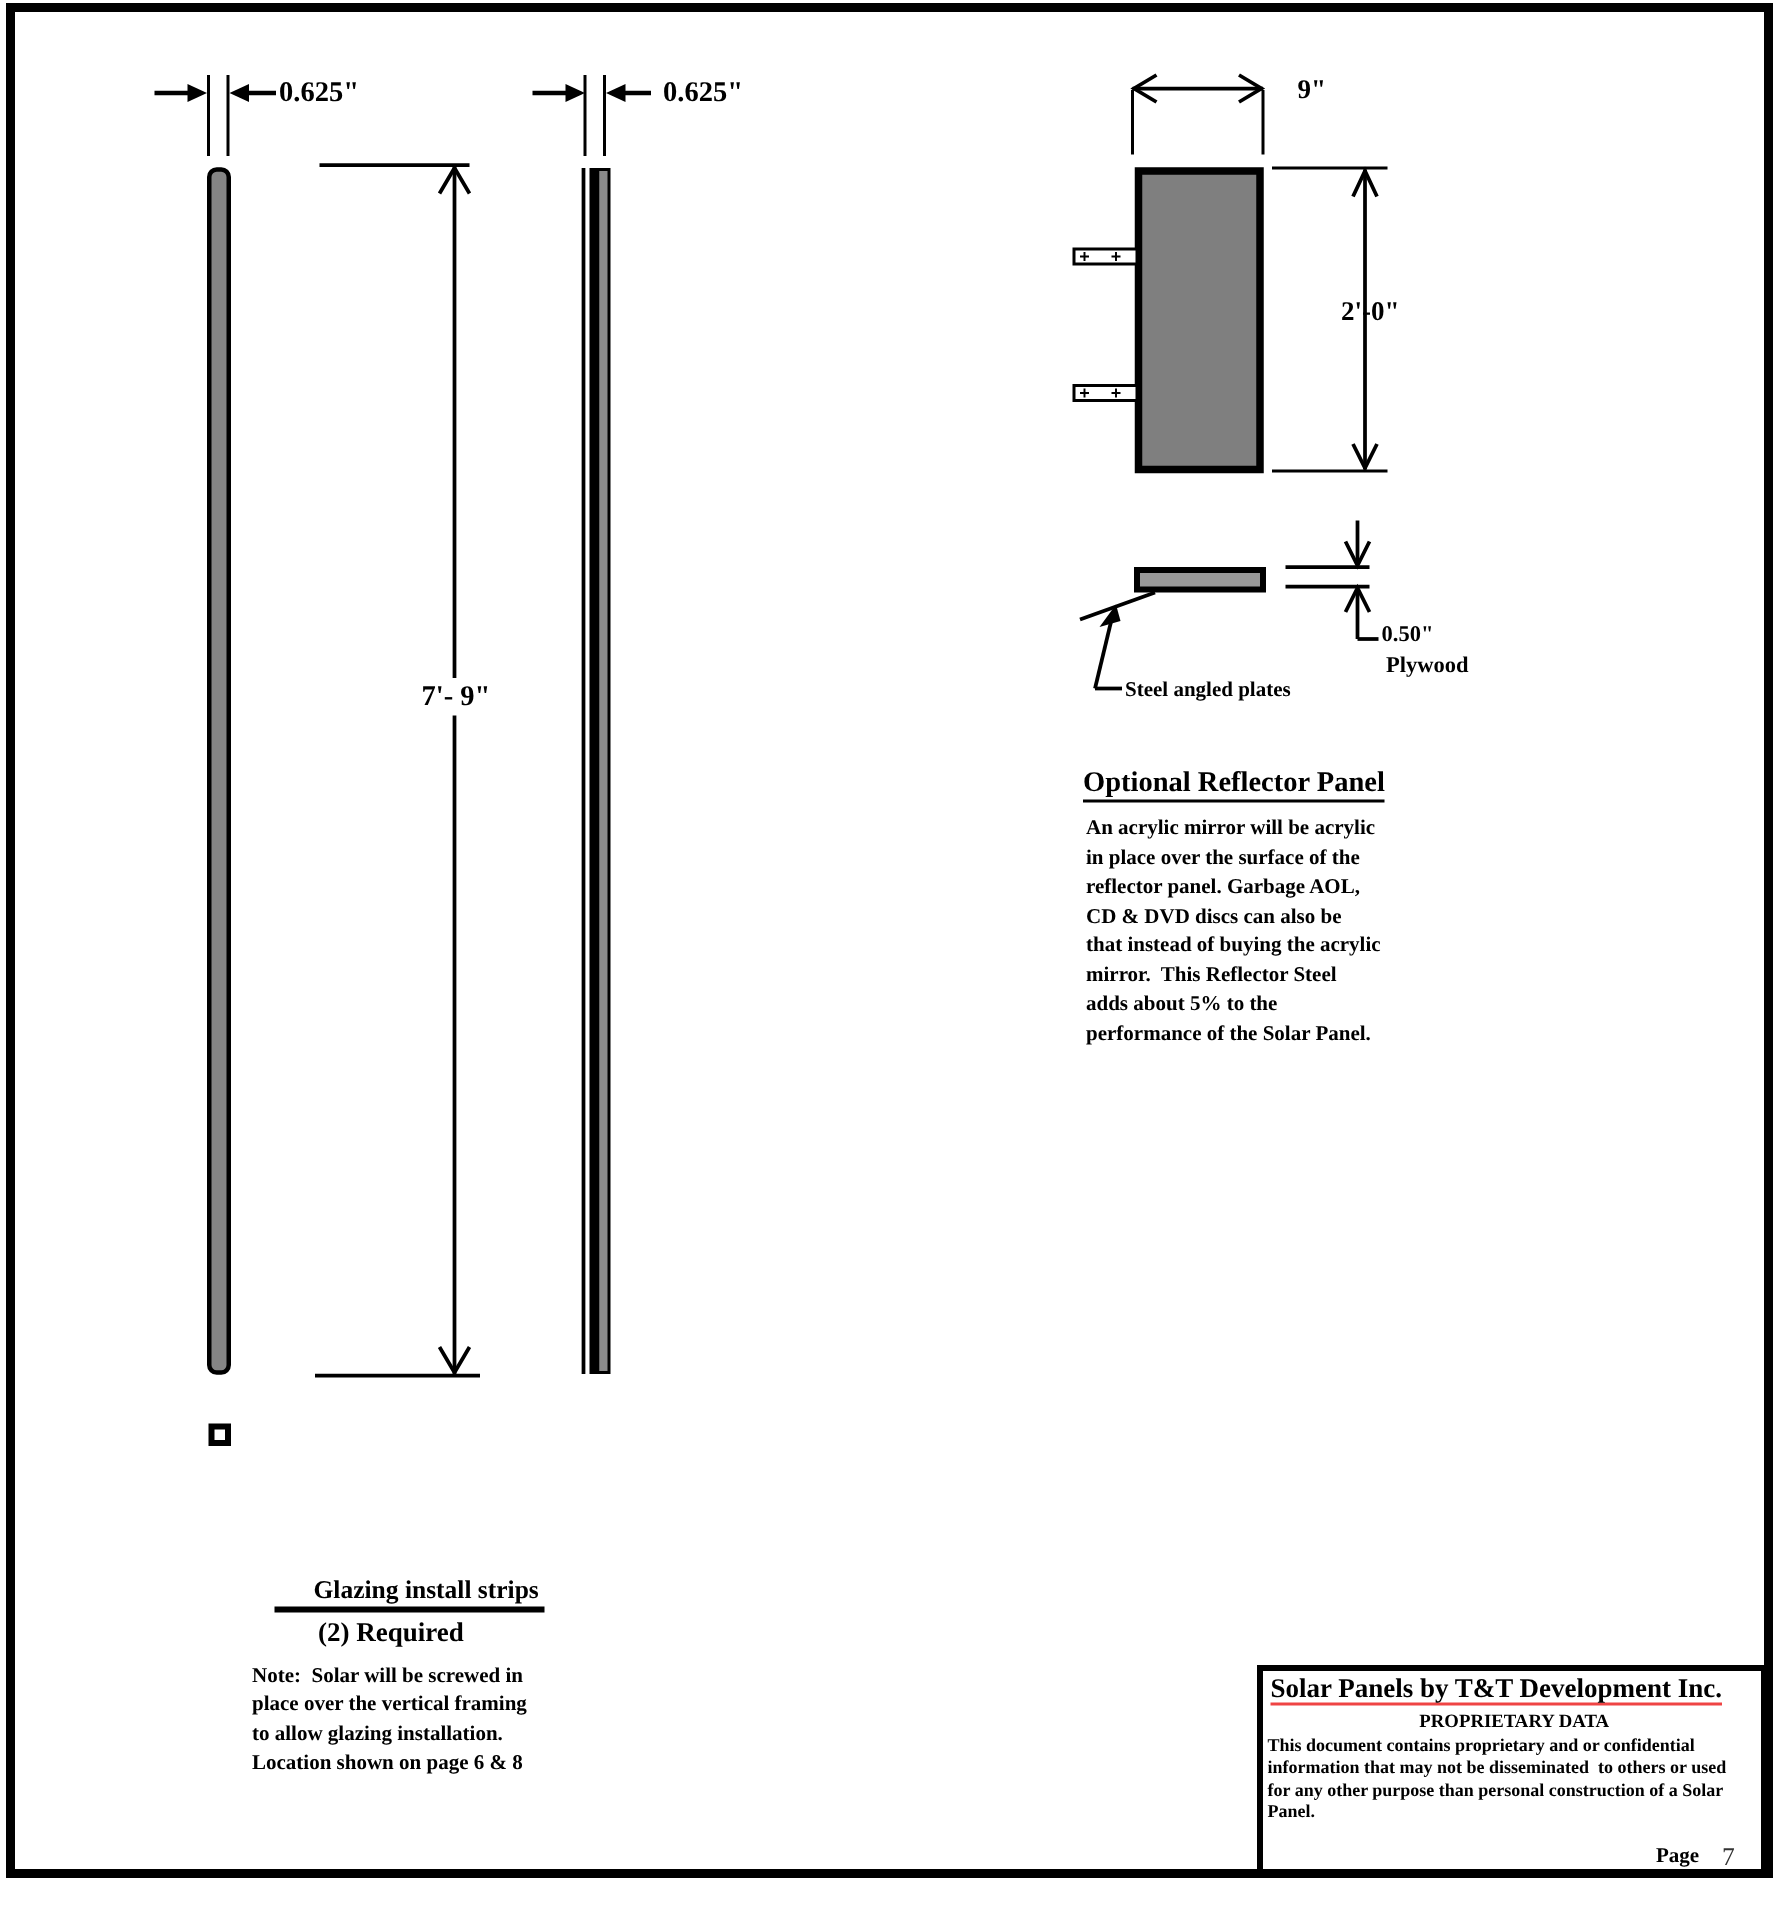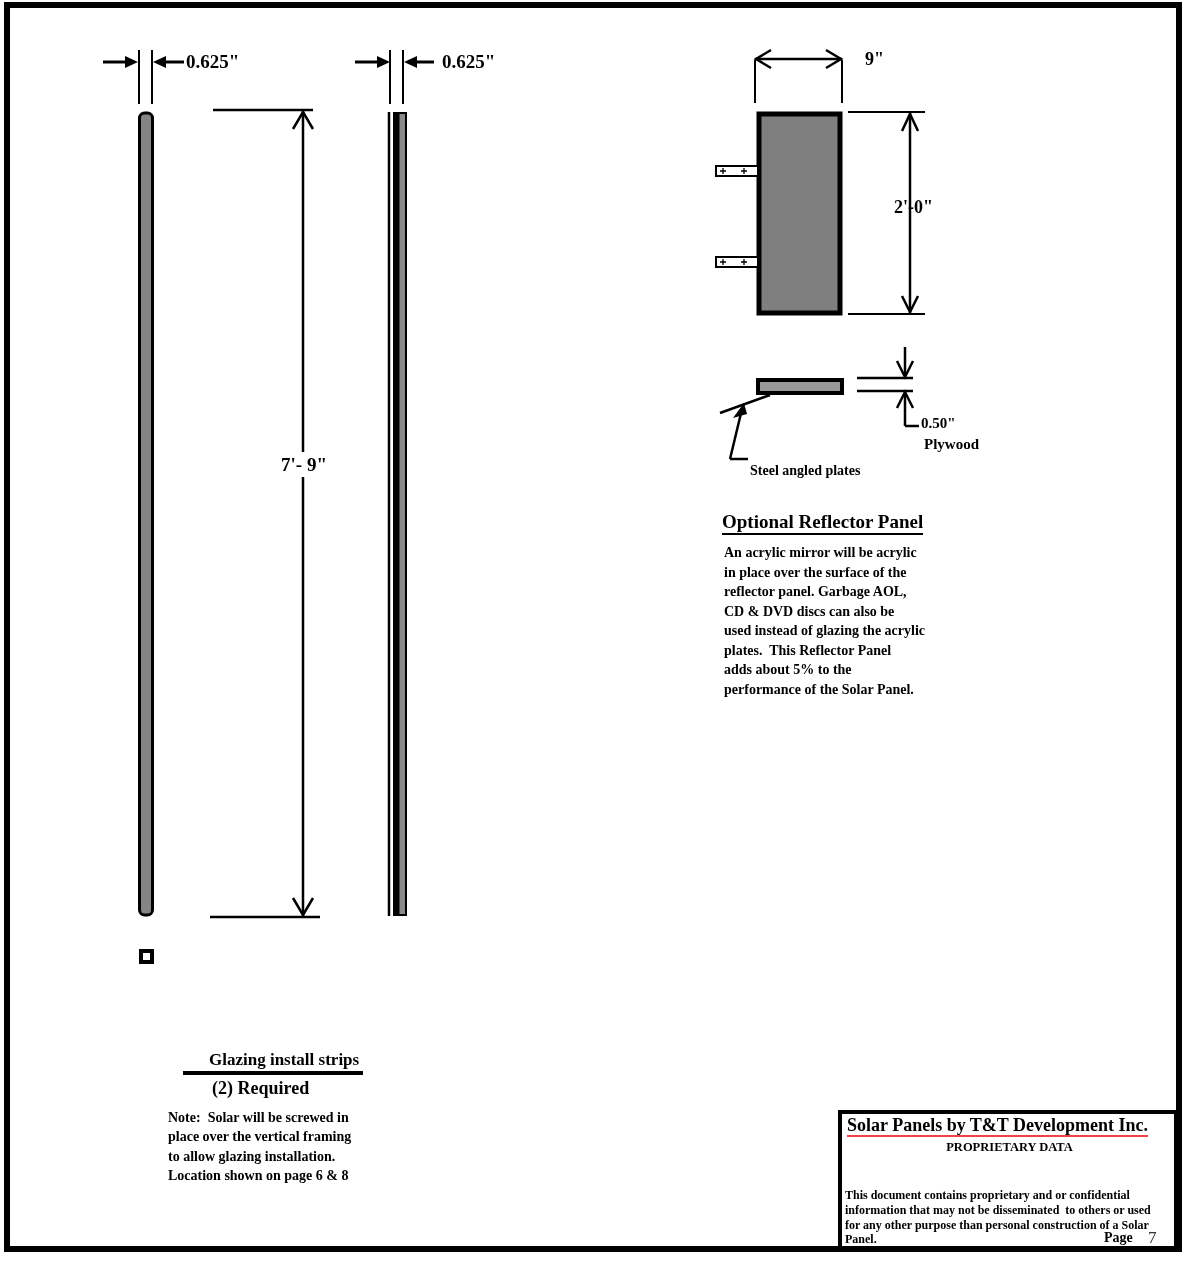--- a/index.html
+++ b/index.html
@@ -14,21 +14,21 @@
   .heading{font-size:19px;border-bottom:2.5px solid #000;padding-bottom:2px;}
   .gheading{font-size:17px;}
   .gsub{font-size:18px;}
   .body-lines{position:absolute;font-weight:bold;}
   .body-lines div{white-space:pre;}
   .ref-body{font-size:14px;line-height:19.5px;}
   .note-body{font-size:14px;line-height:19.4px;}
   .strip-height-label{background:#ffffff;text-align:center;padding:3px 2px;}
   .tb-company{font-size:18px;border-bottom:2px solid #ef4444;padding-bottom:1px;}
   .tb-class{font-size:12.5px;text-align:center;}
-  .tb-body{font-size:12px;line-height:14.8px;margin-top:32px;}
+  .tb-body{font-size:12px;line-height:14.8px;}
   .tb-page-label{font-size:14px;}
   .tb-page-num{font-size:17px;font-weight:normal;color:#333;}
 </style>
 </head>
 <body>
 
 <div id="page">
 
   <svg width="1185" height="1271" viewBox="0 0 1185 1271">
 
@@ -121,30 +121,30 @@
     <rect x="840" y="1112" width="336" height="136" fill="#fff" stroke="#000" stroke-width="4"></rect>
   </svg>
 
   <div class="t dim" style="left:186px;top:52px;">0.625"</div>
   <div class="t dim" style="left:442px;top:52px;">0.625"</div>
   <div class="t dim strip-height-label" style="left:264px;top:452px;width:76px;">7'- 9"</div>
   <div class="t dim-sm" style="left:865px;top:50px;">9"</div>
   <div class="t dim-sm" style="left:894px;top:198px;">2'-0"</div>
   <div class="t lbl-ply" style="left:921px;top:416px;">0.50"</div>
   <div class="t lbl-ply" style="left:924px;top:437px;">Plywood</div>
-  <div class="t lbl-sm" style="left:750px;top:464px;">Steel angled plates</div>
+  <div class="t lbl-sm" style="left:750px;top:454px;">Steel angled plates</div>
 
   <div class="t heading" style="left:722px;top:512px;">Optional Reflector Panel</div>
   <div class="body-lines ref-body" style="left:724px;top:543px;">
     <div>An acrylic mirror will be acrylic</div>
     <div>in place over the surface of the</div>
     <div>reflector panel. Garbage AOL,</div>
     <div>CD &amp; DVD discs can also be</div>
-    <div>used instead of glazing the acrylic</div>
-    <div>plates.  This Reflector Panel</div>
+    <div>that instead of buying the acrylic</div>
+    <div>mirror.  This Reflector Steel</div>
     <div>adds about 5% to the</div>
     <div>performance of the Solar Panel.</div>
   </div>
 
   <div class="t gheading" style="left:185px;top:1051px;margin-left:24px;">Glazing install strips</div>
   <div class="t gsub" style="left:212px;top:1079px;">(2) Required</div>
   <div class="body-lines note-body" style="left:168px;top:1108px;">
     <div>Note:  Solar will be screwed in</div>
     <div>place over the vertical framing</div>
     <div>to allow glazing installation.</div>

